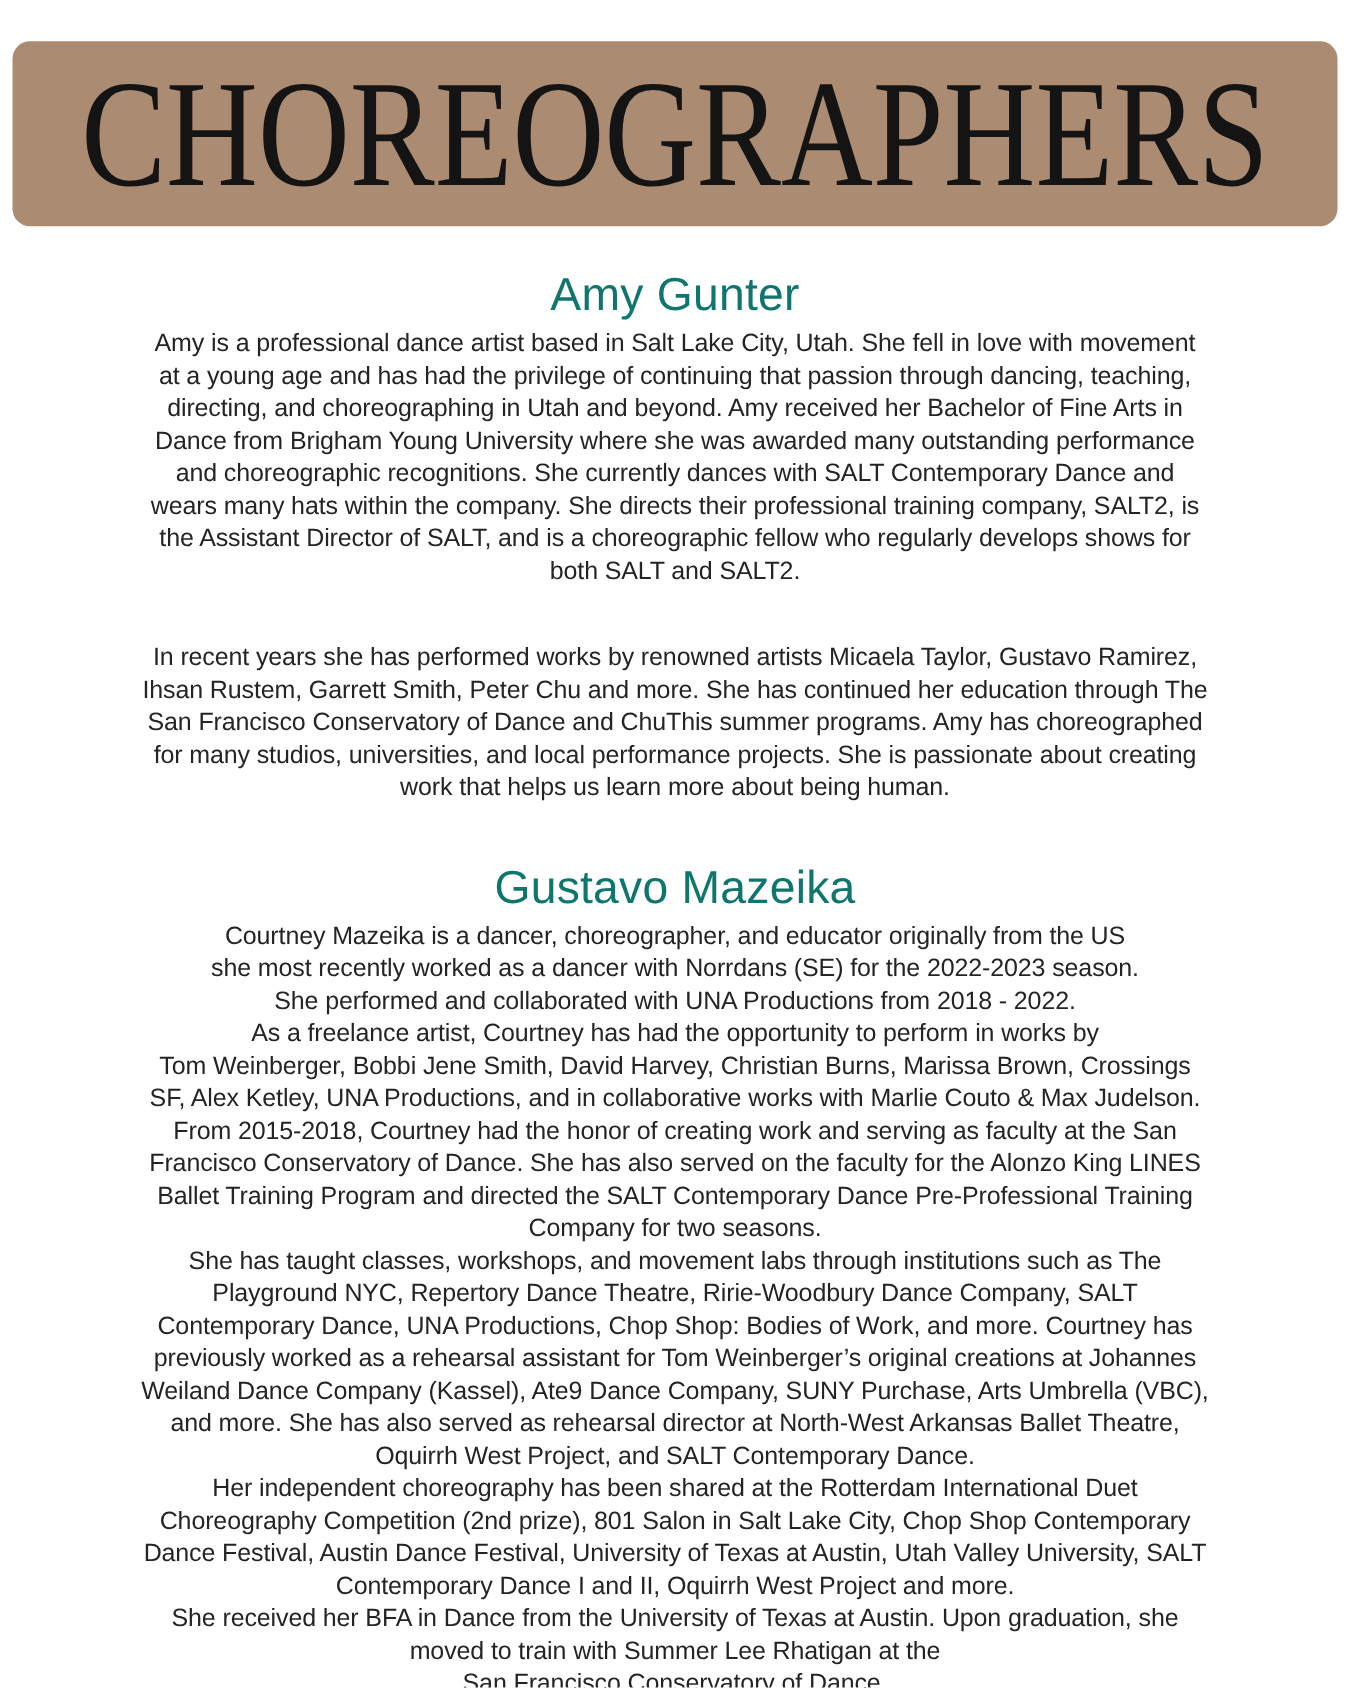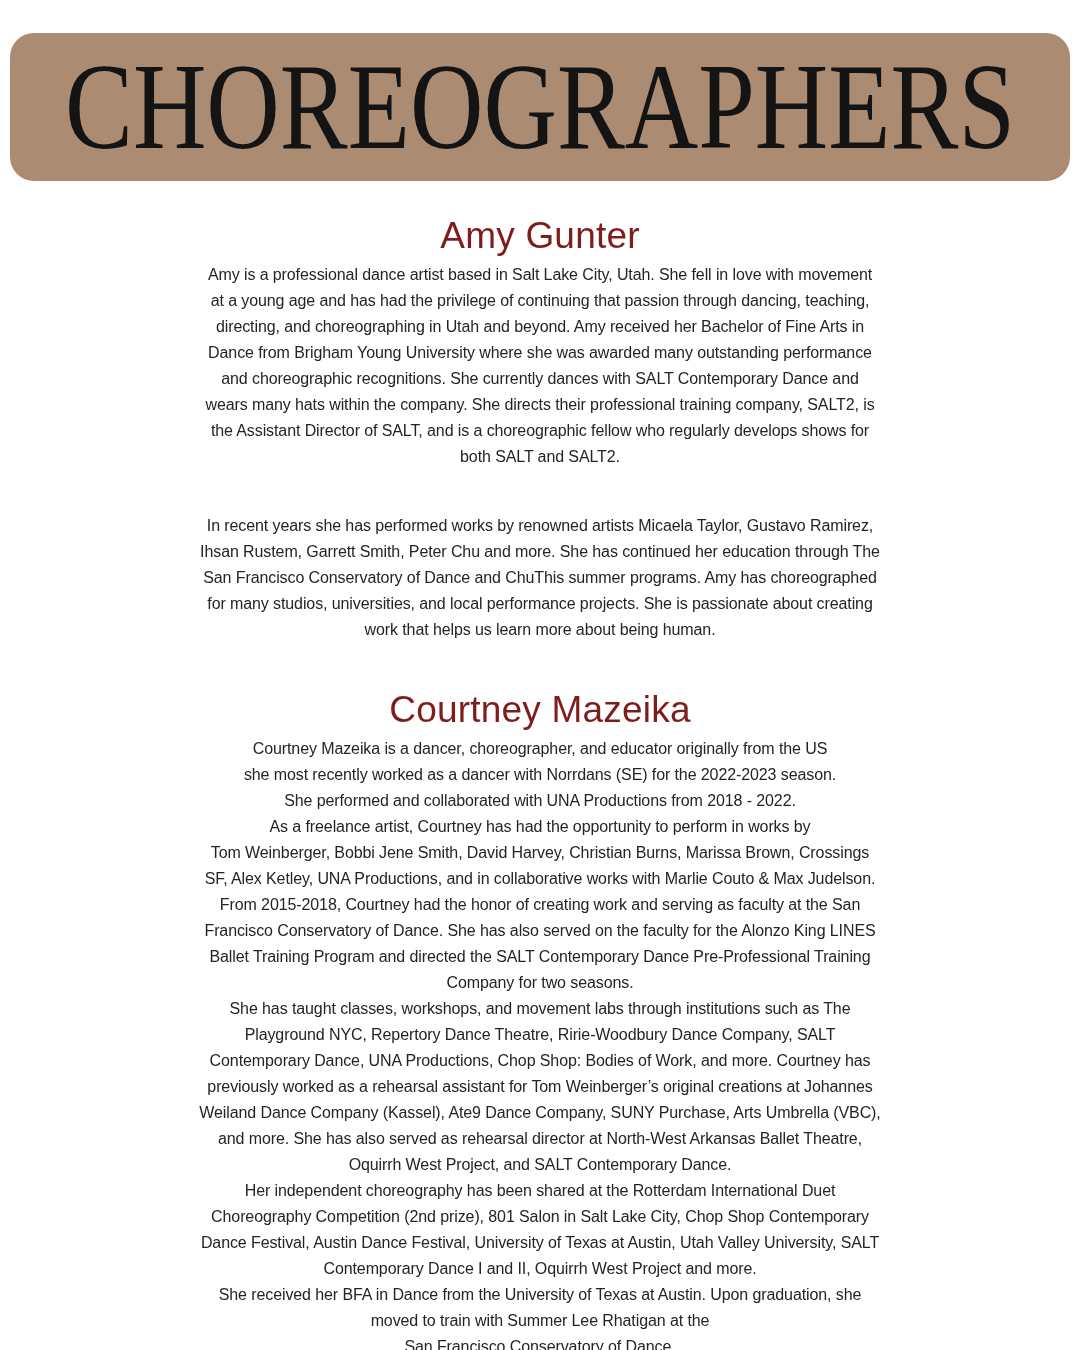--- a/index.html
+++ b/index.html
@@ -10,50 +10,50 @@
     width: 1080px;
     height: 1350px;
     background: #ffffff;
     font-family: "Liberation Sans", sans-serif;
     color: #1f1f1f;
     overflow: hidden;
   }
   .banner {
     margin: 33px 10px 0 10px;
     height: 148px;
-    border-radius: 24px;
+    border-radius: 14px;
     background: #ab8b71;
     display: flex;
     align-items: center;
     justify-content: center;
   }
   .banner svg {
     display: block;
   }
   .content {
     width: 1010px;
     margin: 0 auto;
     text-align: center;
   }
   .section-heading {
     font-size: 37px;
     line-height: 44px;
     font-weight: 400;
-    color: #7f1d1d;
+    color: #0f766e;
     margin: 0;
     letter-spacing: 0.2px;
   }
   .section-amy {
     margin-top: 33px;
   }
   .section-courtney {
     margin-top: 45px;
   }
   .bio-paragraph {
-    font-size: 16px;
+    font-size: 20px;
     line-height: 26px;
     margin: 4px 0 0 0;
     white-space: pre-line;
     color: #242424;
     letter-spacing: -0.1px;
   }
   .bio-paragraph + .bio-paragraph {
     margin-top: 43px;
   }
 </style>
@@ -79,21 +79,21 @@
 the Assistant Director of SALT, and is a choreographic fellow who regularly develops shows for
 both SALT and SALT2.</p>
     <p class="bio-paragraph">In recent years she has performed works by renowned artists Micaela Taylor, Gustavo Ramirez,
 Ihsan Rustem, Garrett Smith, Peter Chu and more. She has continued her education through The
 San Francisco Conservatory of Dance and ChuThis summer programs. Amy has choreographed
 for many studios, universities, and local performance projects. She is passionate about creating
 work that helps us learn more about being human.</p>
   </div>
 
   <div class="section-courtney">
-    <h2 class="section-heading">Courtney Mazeika</h2>
+    <h2 class="section-heading">Gustavo Mazeika</h2>
     <p class="bio-paragraph">Courtney Mazeika is a dancer, choreographer, and educator originally from the US
 she most recently worked as a dancer with Norrdans (SE) for the 2022-2023 season.
 She performed and collaborated with UNA Productions from 2018 - 2022.
 As a freelance artist, Courtney has had the opportunity to perform in works by
 Tom Weinberger, Bobbi Jene Smith, David Harvey, Christian Burns, Marissa Brown, Crossings
 SF, Alex Ketley, UNA Productions, and in collaborative works with Marlie Couto &amp; Max Judelson.
 From 2015-2018, Courtney had the honor of creating work and serving as faculty at the San
 Francisco Conservatory of Dance. She has also served on the faculty for the Alonzo King LINES
 Ballet Training Program and directed the SALT Contemporary Dance Pre-Professional Training
 Company for two seasons.

